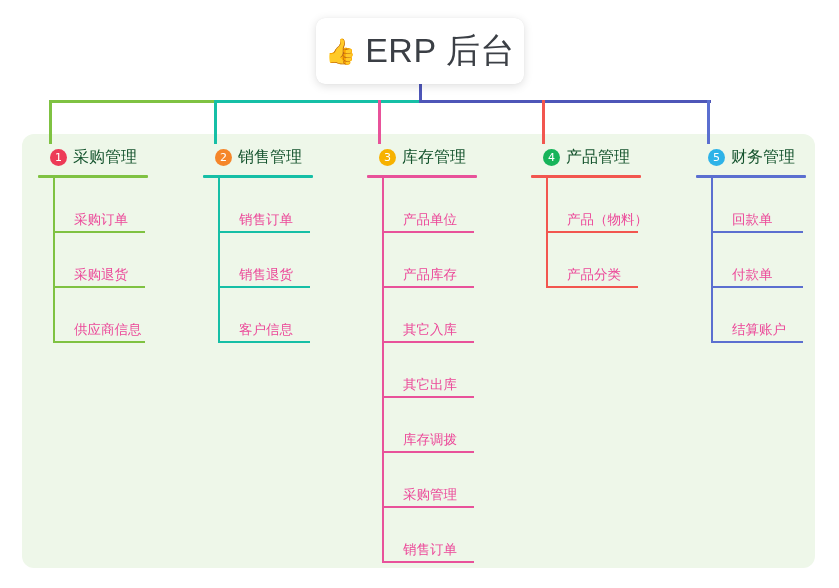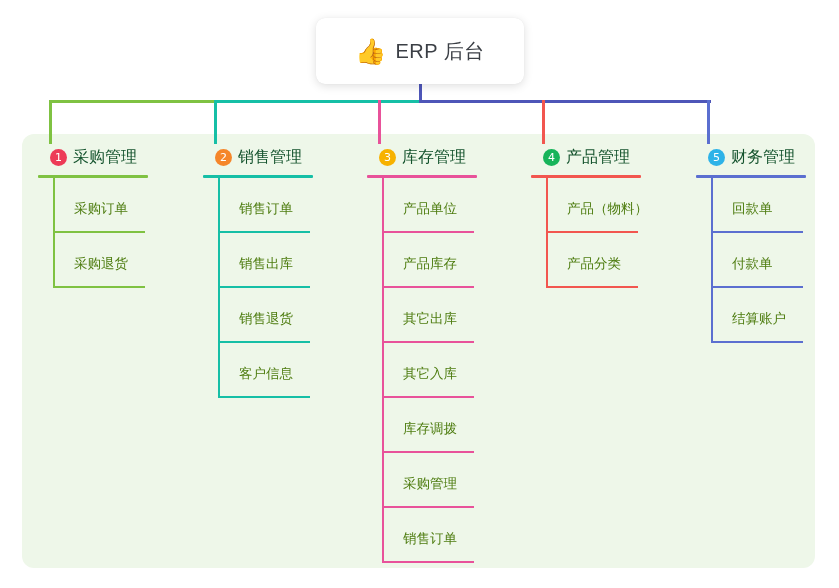--- a/index.html
+++ b/index.html
@@ -31,21 +31,21 @@
     justify-content: center;
     gap: 9px;
     z-index: 6;
   }
   #root-card .thumb {
     font-size: 25px;
     line-height: 1;
     color: #f2b01e;
   }
   #root-card .title-text {
-    font-size: 20px;
+    font-size: 34px;
     color: #3b3f45;
     letter-spacing: 0.5px;
     white-space: nowrap;
   }
 
   
   .conn {
     position: absolute;
     z-index: 4;
   }
@@ -117,23 +117,23 @@
   .leaf {
     position: relative;
     height: 55px;
     box-sizing: border-box;
     padding-left: 21px;
     display: flex;
     align-items: flex-end;
   }
   .leaf .leaf-label {
     font-size: 13.5px;
-    color: #4d7c0f;
+    color: #ec4899;
     white-space: nowrap;
-    padding-bottom: 15px;
+    padding-bottom: 4px;
     text-align: center;
   }
   .leaf .leaf-rule {
     position: absolute;
     left: 2px;
     bottom: 0;
     height: 2px;
     width: 90px;
   }
 </style>
@@ -169,39 +169,39 @@
       <div class="items">
         <div class="spine" style="background: rgb(127, 194, 66);"></div>
         <div class="leaf">
           <span class="leaf-label">采购订单</span>
           <div class="leaf-rule" style="background: rgb(127, 194, 66);"></div>
         </div>
         <div class="leaf">
           <span class="leaf-label">采购退货</span>
           <div class="leaf-rule" style="background: rgb(127, 194, 66);"></div>
         </div>
+        <div class="leaf">
+          <span class="leaf-label">供应商信息</span>
+          <div class="leaf-rule" style="background: rgb(127, 194, 66);"></div>
+        </div>
       </div>
     </div>
     <div class="column" style="left: 201px;">
       <div class="col-head">
         <span class="badge" style="background: rgb(245, 134, 42);">2</span>
         <span class="col-title">销售管理</span>
       </div>
       <div class="head-rule" style="background: rgb(22, 191, 166);"></div>
       <div class="items">
         <div class="spine" style="background: rgb(22, 191, 166);"></div>
         <div class="leaf">
           <span class="leaf-label">销售订单</span>
           <div class="leaf-rule" style="background: rgb(22, 191, 166);"></div>
         </div>
         <div class="leaf">
-          <span class="leaf-label">销售出库</span>
-          <div class="leaf-rule" style="background: rgb(22, 191, 166);"></div>
-        </div>
-        <div class="leaf">
           <span class="leaf-label">销售退货</span>
           <div class="leaf-rule" style="background: rgb(22, 191, 166);"></div>
         </div>
         <div class="leaf">
           <span class="leaf-label">客户信息</span>
           <div class="leaf-rule" style="background: rgb(22, 191, 166);"></div>
         </div>
       </div>
     </div>
     <div class="column" style="left: 365px;">
@@ -214,25 +214,25 @@
         <div class="spine" style="background: rgb(232, 82, 154);"></div>
         <div class="leaf">
           <span class="leaf-label">产品单位</span>
           <div class="leaf-rule" style="background: rgb(232, 82, 154);"></div>
         </div>
         <div class="leaf">
           <span class="leaf-label">产品库存</span>
           <div class="leaf-rule" style="background: rgb(232, 82, 154);"></div>
         </div>
         <div class="leaf">
+          <span class="leaf-label">其它入库</span>
+          <div class="leaf-rule" style="background: rgb(232, 82, 154);"></div>
+        </div>
+        <div class="leaf">
           <span class="leaf-label">其它出库</span>
-          <div class="leaf-rule" style="background: rgb(232, 82, 154);"></div>
-        </div>
-        <div class="leaf">
-          <span class="leaf-label">其它入库</span>
           <div class="leaf-rule" style="background: rgb(232, 82, 154);"></div>
         </div>
         <div class="leaf">
           <span class="leaf-label">库存调拨</span>
           <div class="leaf-rule" style="background: rgb(232, 82, 154);"></div>
         </div>
         <div class="leaf">
           <span class="leaf-label">采购管理</span>
           <div class="leaf-rule" style="background: rgb(232, 82, 154);"></div>
         </div>

